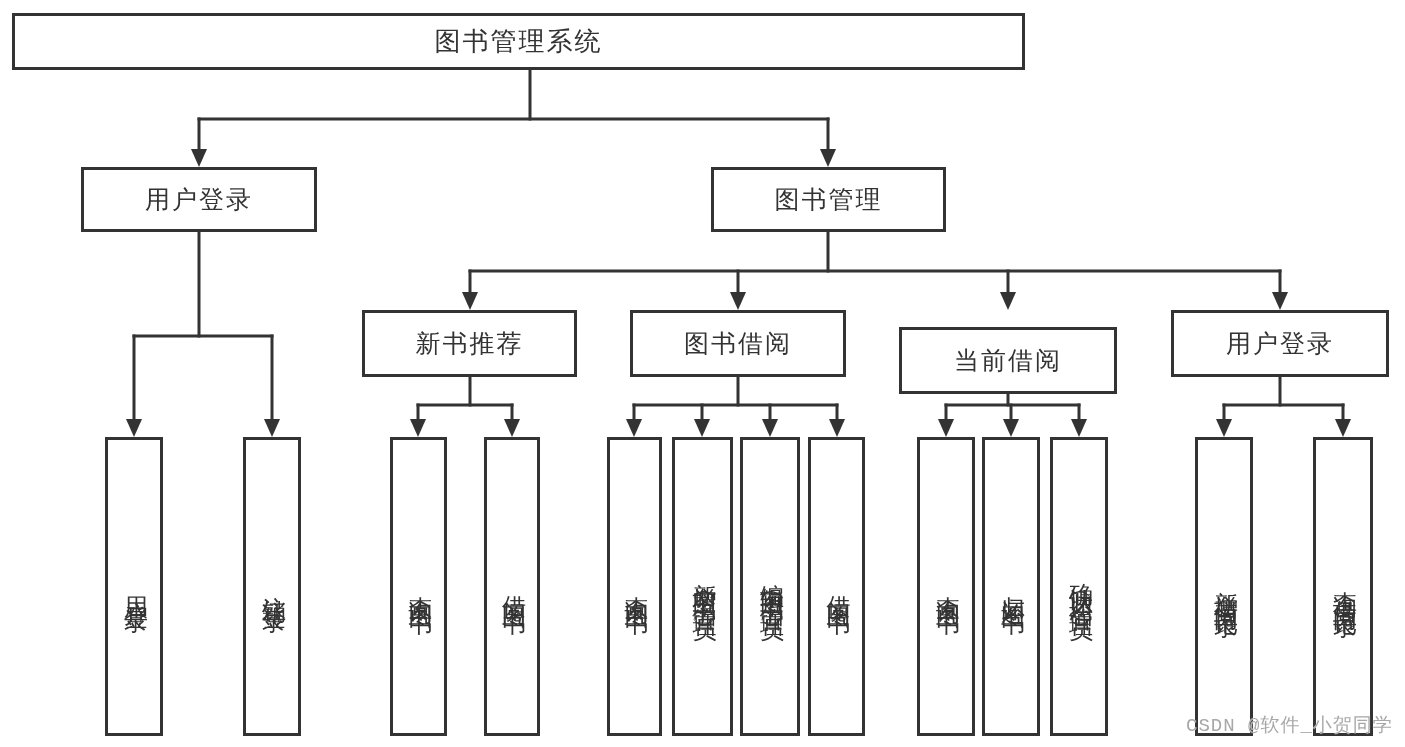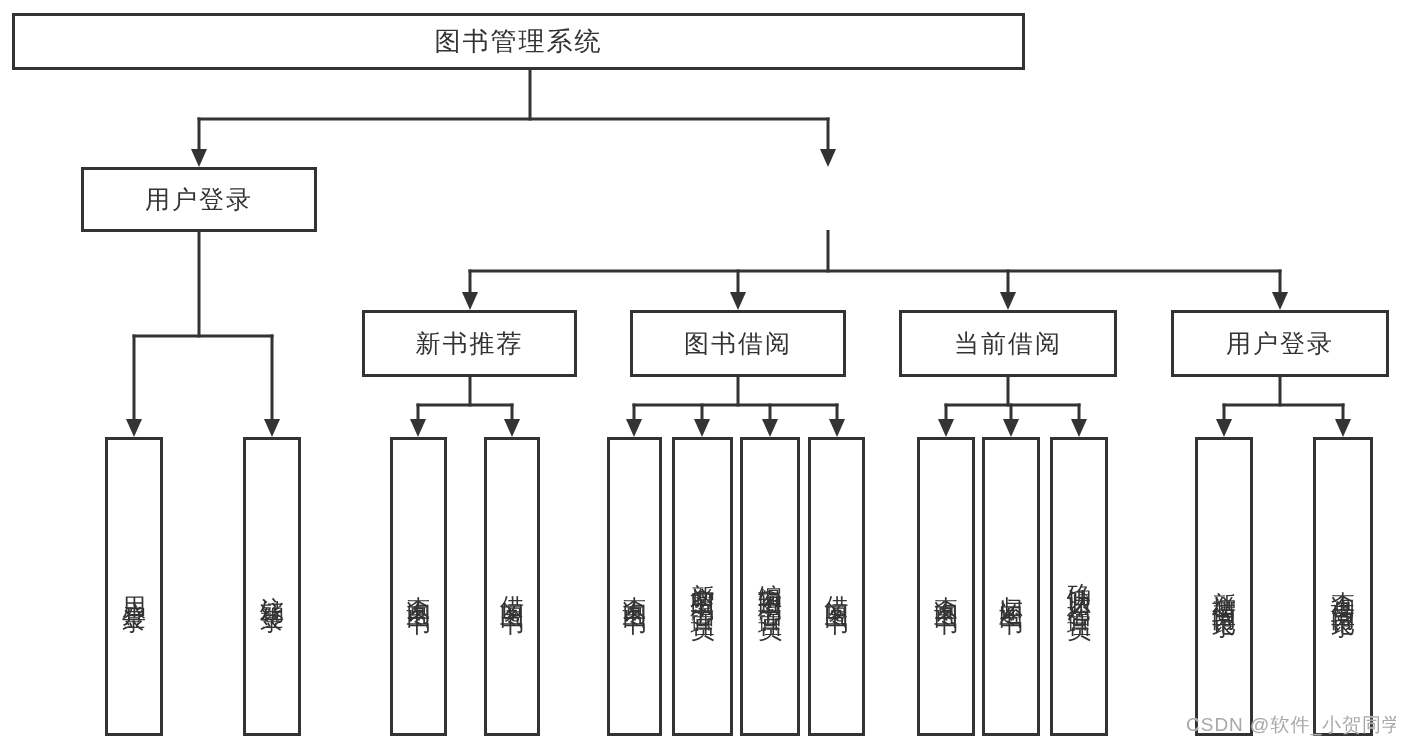--- a/index.html
+++ b/index.html
@@ -1,18 +1,18 @@
 <!DOCTYPE html>
 <html><head>
 <meta charset="utf-8">
 <style>
   html,body{margin:0;padding:0;background:#ffffff;}
   .stage{
     position:relative;width:1396px;height:747px;background:#ffffff;
-    font-family:Liberation Sans, sans-serif;color:#333333;
+    font-family:Liberation Mono, monospace;color:#333333;
     overflow:hidden;
   }
   .stage svg{position:absolute;left:0;top:0;}
   .box{
     position:absolute;box-sizing:border-box;border:3px solid #333333;background:#ffffff;
     display:flex;align-items:center;justify-content:center;
   }
   .hlabel{font-size:25px;letter-spacing:2px;color:#333333;white-space:nowrap;}
   .root .hlabel{font-size:26px;}
   .leaf{top:437px;height:299px;}
@@ -93,28 +93,31 @@
     <polygon points="1335,419 1351,419 1343,437" stroke="none"></polygon>
   </svg>
 
   <div class="box root" style="left:12px;top:13px;width:1013px;height:57px">
     <span class="hlabel">图书管理系统</span>
   </div>
 
   <div class="box" style="left:81px;top:167px;width:236px;height:65px">
     <span class="hlabel">用户登录</span>
   </div>
+  <div class="box" style="left:711px;top:167px;width:235px;height:65px">
+    <span class="hlabel">图书管理</span>
+  </div>
 
   <div class="box" style="left:630px;top:310px;width:216px;height:67px">
     <span class="hlabel">图书借阅</span>
   </div>
   <div class="box" style="left:362px;top:310px;width:215px;height:67px">
     <span class="hlabel">新书推荐</span>
   </div>
-  <div class="box" style="left:899px;top:310px;width:218px;height:67px">
+  <div class="box" style="left:899px;top:327px;width:218px;height:67px">
     <span class="hlabel">当前借阅</span>
   </div>
   <div class="box" style="left:1171px;top:310px;width:218px;height:67px">
     <span class="hlabel">用户登录</span>
   </div>
 
   <div class="box leaf" style="left:105px;width:58px">
     <span class="vtext">用户登录</span>
   </div>
   <div class="box leaf" style="left:243px;width:58px">

